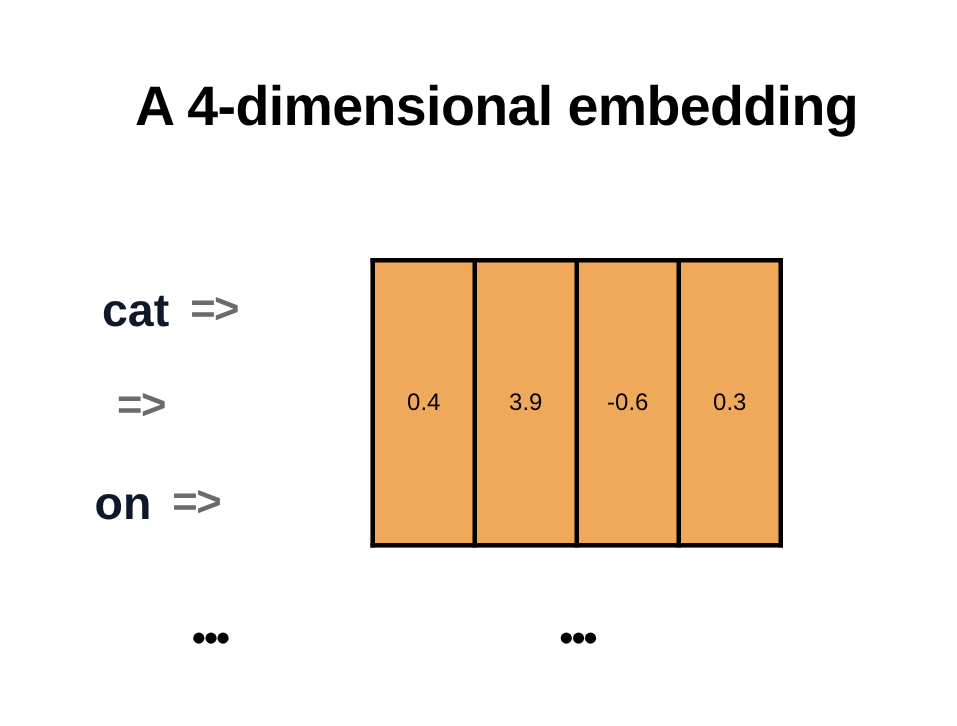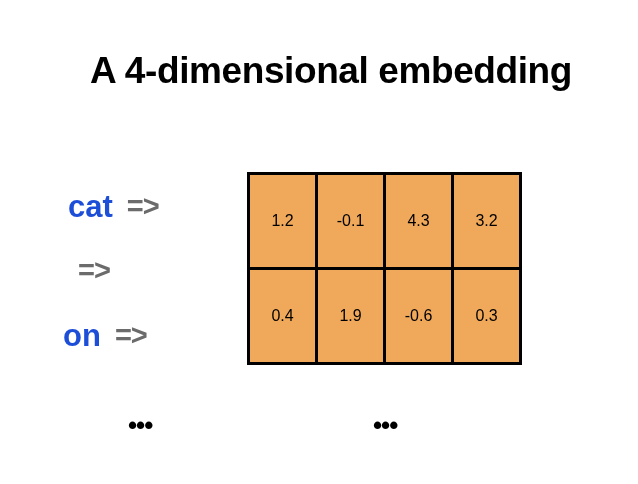--- a/index.html
+++ b/index.html
@@ -43,21 +43,21 @@
   
   .word-row {
     position: absolute;
     height: 46px;
     display: flex;
     align-items: center;
   }
   .word-row .word-label {
     font-size: 31px;
     font-weight: bold;
-    color: #1d4ed8;
+    color: #0f172a;
     line-height: 1;
   }
   .word-row .arrow-glyph {
     font-size: 29px;
     font-weight: bold;
     color: #6b6b6b;
     line-height: 1;
     margin-left: 14px;
     letter-spacing: -1px;
   }
@@ -121,28 +121,22 @@
   </div>
 
   <div class="word-row" id="row-on">
     <span class="word-label">on</span>
     <span class="arrow-glyph">=&gt;</span>
   </div>
 
   <table id="embedding-matrix">
     <tbody>
       <tr>
-        <td>1.2</td>
-        <td>-0.1</td>
-        <td>4.3</td>
-        <td>3.2</td>
-      </tr>
-      <tr>
         <td>0.4</td>
-        <td>1.9</td>
+        <td>3.9</td>
         <td>-0.6</td>
         <td>0.3</td>
       </tr>
     </tbody>
   </table>
 
   <div class="ellipsis-mark" id="ellipsis-words">•••</div>
   <div class="ellipsis-mark" id="ellipsis-matrix">•••</div>
 
 </div>

